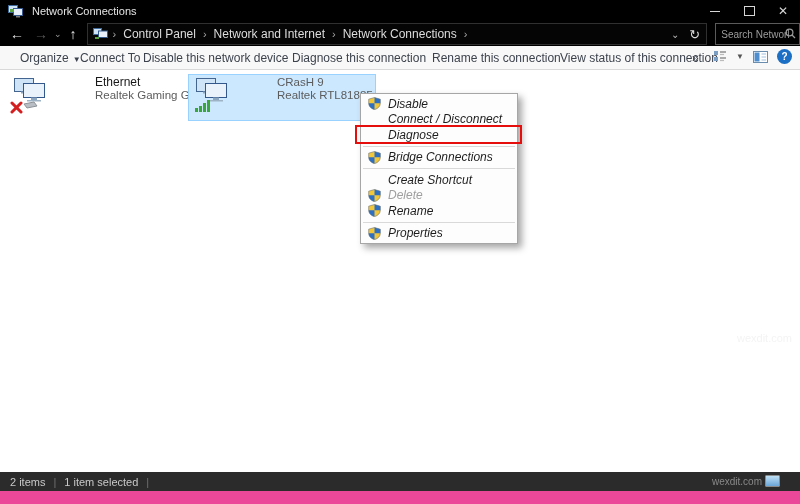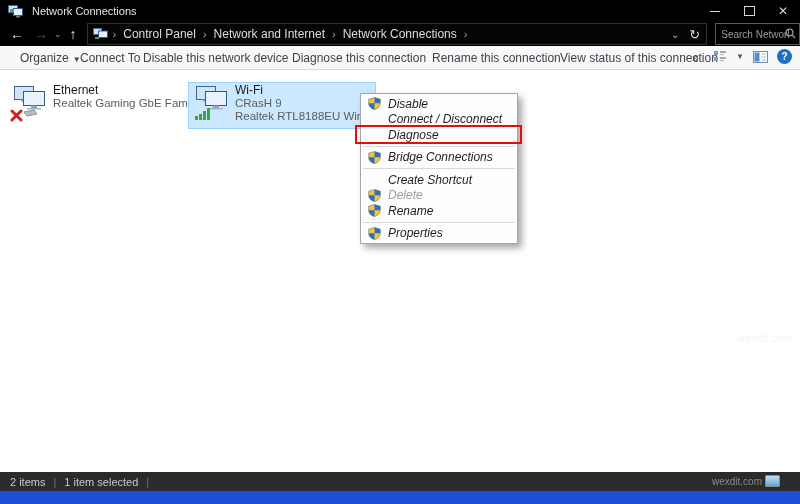--- a/index.html
+++ b/index.html
@@ -1,16 +1,16 @@
 <!DOCTYPE html>
 <html><head>
 <meta charset="utf-8">
 <style>
   html,body{margin:0;padding:0;background:#1b1b1b;font-family:"Liberation Sans",sans-serif;}
-  .window{position:relative;width:800px;height:504px;background:#1d4ed8;overflow:hidden;box-shadow:0 0 0 1px #666;}
+  .window{position:relative;width:800px;height:504px;background:#ec4899;overflow:hidden;box-shadow:0 0 0 1px #666;}
   
   .titlebar{position:absolute;left:0;top:0;width:800px;height:22px;background:#000;display:flex;align-items:center;}
   .app-icon{margin-left:8px;width:15px;height:13px;flex:0 0 auto;}
   .title-text{margin-left:9px;font-size:11px;color:#e4e4e4;}
   .winbtns{position:absolute;right:0;top:0;height:22px;display:flex;}
   .winbtn{width:34px;height:22px;display:flex;align-items:center;justify-content:center;color:#d6d6d6;}
   .glyph-min{width:10px;height:1px;background:#d6d6d6;}
   .glyph-max{width:9px;height:8px;border:1px solid #d6d6d6;}
   .glyph-close{font-size:12px;line-height:1;}
   
@@ -32,21 +32,21 @@
   .searchbox input::placeholder{color:#9c9c9c;}
   .search-ico{position:absolute;right:3px;top:4px;}
   
   .toolbar{position:absolute;left:0;top:46px;width:800px;height:23px;background:#f8f8f8;border-bottom:1px solid #d9d9d9;}
   .tb-item{position:absolute;top:5px;font-size:12px;color:#3d434d;white-space:nowrap;}
   .tb-caret{font-size:8px;color:#3d434d;margin-left:4px;}
   .tb-right{position:absolute;right:8px;top:3px;display:flex;align-items:center;gap:9px;}
   .help-circle{width:15px;height:15px;border-radius:50%;background:#1b6fc4;color:#fff;font-size:10px;font-weight:bold;display:flex;align-items:center;justify-content:center;}
   
   .content{position:absolute;left:0;top:70px;width:800px;height:415px;background:#fff;}
-  .conn-item{position:absolute;top:12px;height:43px;display:flex;align-items:flex-start;padding:2px 4px;}
+  .conn-item{position:absolute;top:4px;height:43px;display:flex;align-items:flex-start;padding:2px 4px;gap:42px;}
   .conn-ethernet{left:6px;width:178px;}
   .conn-wifi{left:188px;width:180px;background:#cce8ff;border:1px solid #99d1ff;padding:1px 3px;}
   .conn-icon{width:38px;height:38px;flex:0 0 auto;margin-top:1px;}
   .conn-text{margin-left:5px;overflow:hidden;}
   .conn-name{font-size:12px;color:#191919;line-height:13px;white-space:nowrap;}
   .conn-sub{font-size:11.5px;color:#5c5c5c;line-height:13px;white-space:nowrap;}
   
   .ctxmenu{position:absolute;left:360px;top:93px;width:158px;background:#fdfdfd;border:1px solid #a6a6a6;box-shadow:4px 4px 7px rgba(0,0,0,0.35);padding:2px 0;box-sizing:border-box;}
   .mi{height:15.5px;display:flex;align-items:center;}
   .mi-ico{width:27px;display:flex;justify-content:center;align-items:center;flex:0 0 auto;}
@@ -177,21 +177,20 @@
         <rect x="21" y="20.5" width="6" height="2.5" fill="#8ca6bf"></rect>
         <rect x="17" y="23" width="14" height="1.5" fill="#9fb3c6"></rect>
         <g fill="#3aa63c">
           <rect x="3" y="31" width="3" height="4"></rect>
           <rect x="7" y="29" width="3" height="6"></rect>
           <rect x="11" y="26" width="3" height="9"></rect>
           <rect x="15" y="23" width="3" height="12"></rect>
         </g>
       </svg>
       <div class="conn-text">
-        <div class="conn-name">Wi-Fi</div>
         <div class="conn-sub">CRasH 9</div>
         <div class="conn-sub">Realtek RTL8188EU Wireless LAN 8...</div>
       </div>
     </div>
 
     <div class="faint-wm">wexdit.com</div>
   </div>
 
   <div class="ctxmenu">
     <div class="mi">

